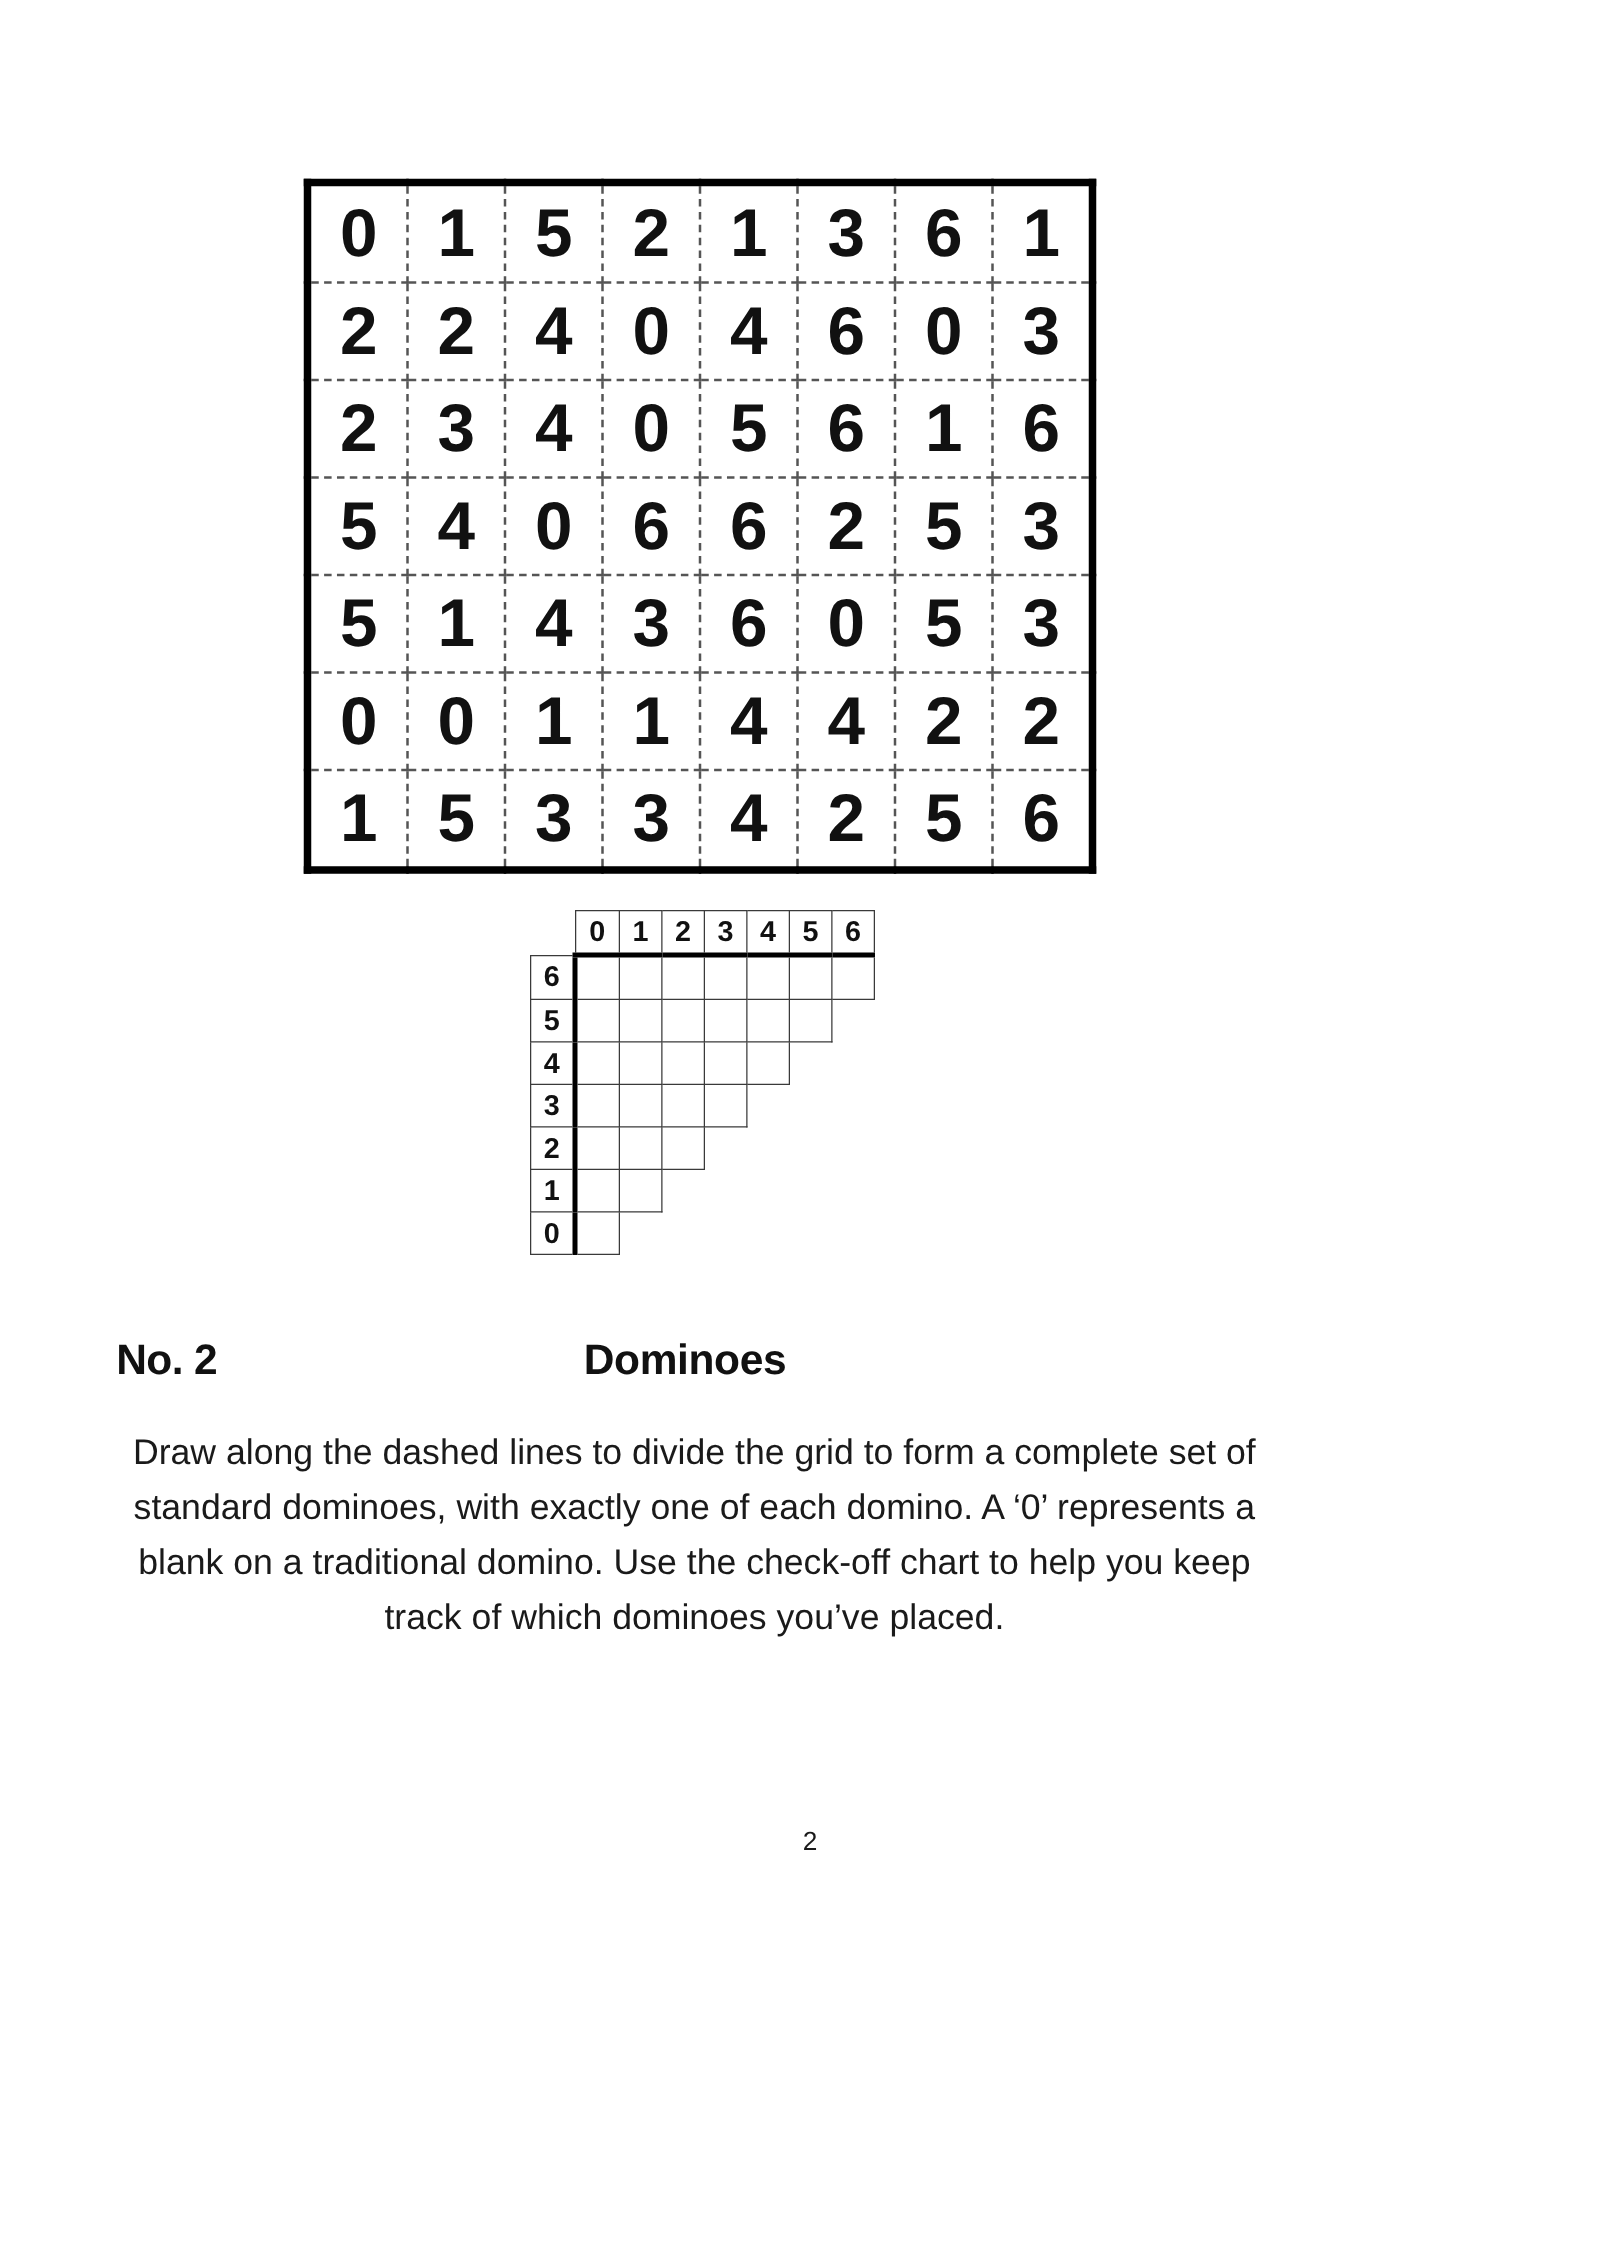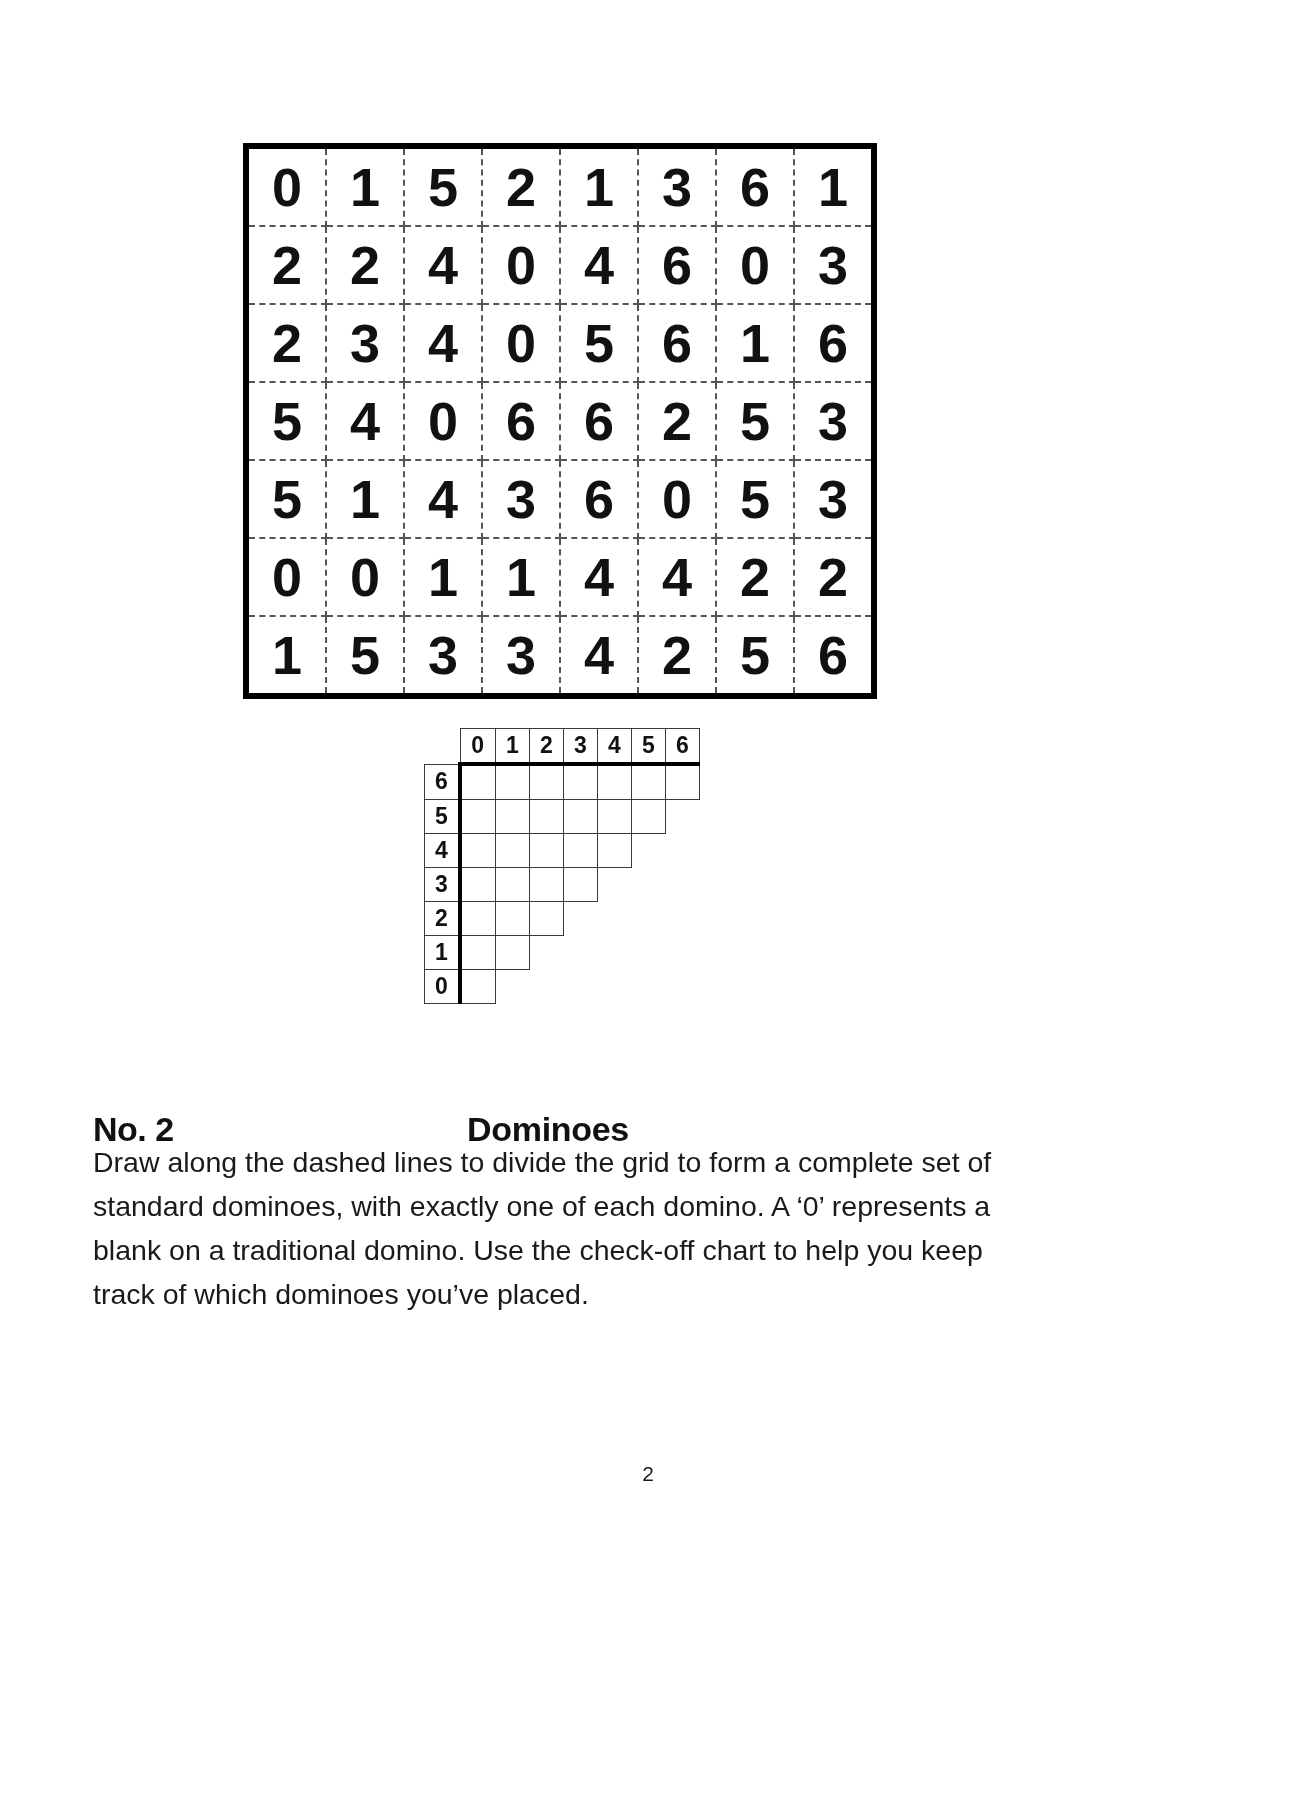--- a/index.html
+++ b/index.html
@@ -83,21 +83,21 @@
   }
   td.spacer { border: none; background: transparent; }
   
   td.hdr-row { border-right: 4px solid #000000; }
   tr.header-row td.hdr-col { border-bottom: 4px solid #000000; }
 
   
   #title-row {
     position: absolute;
     left: 0;
-    top: 1110px;
+    top: 1069px;
     width: 1188px;
     height: 46px;
   }
   #puzzle-number {
     position: absolute;
     left: 93px;
     top: 0;
     font-family: "Liberation Sans", sans-serif;
     font-weight: bold;
     font-size: 34px;
@@ -121,21 +121,21 @@
   
   #instructions {
     position: absolute;
     left: 93px;
     top: 1140px;
     width: 925px;
     font-family: "Liberation Sans", sans-serif;
     font-size: 28.5px;
     line-height: 44px;
     color: #1a1a1a;
-    text-align: left;
+    text-align: center;
   }
 
   
   #page-number {
     position: absolute;
     left: 0;
     top: 1462px;
     width: 1296px;
     text-align: center;
     font-family: "Liberation Sans", sans-serif;

